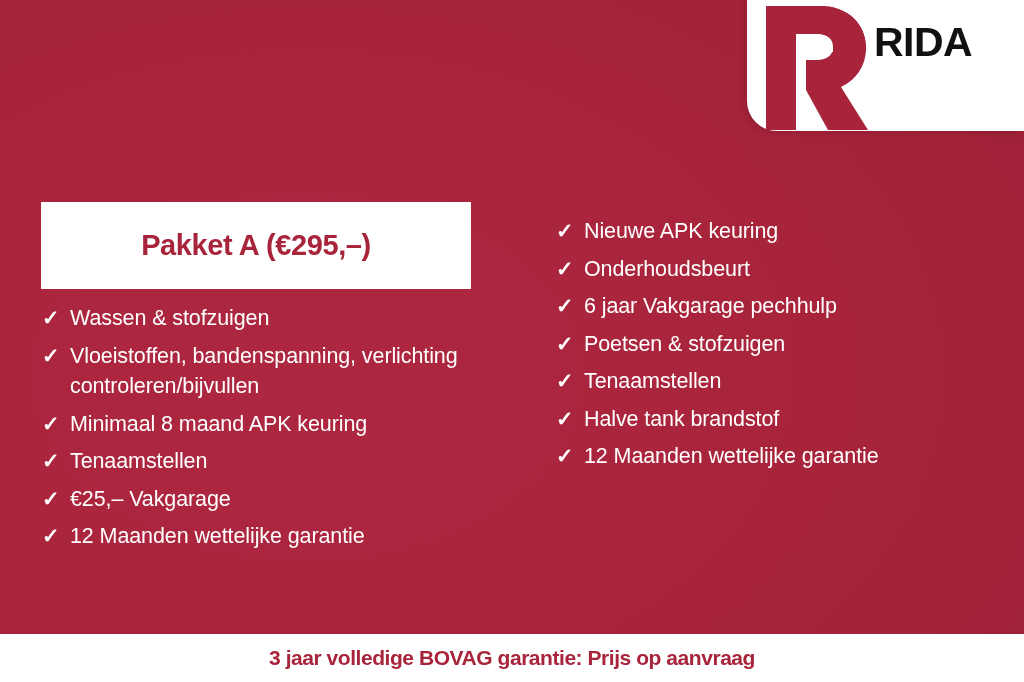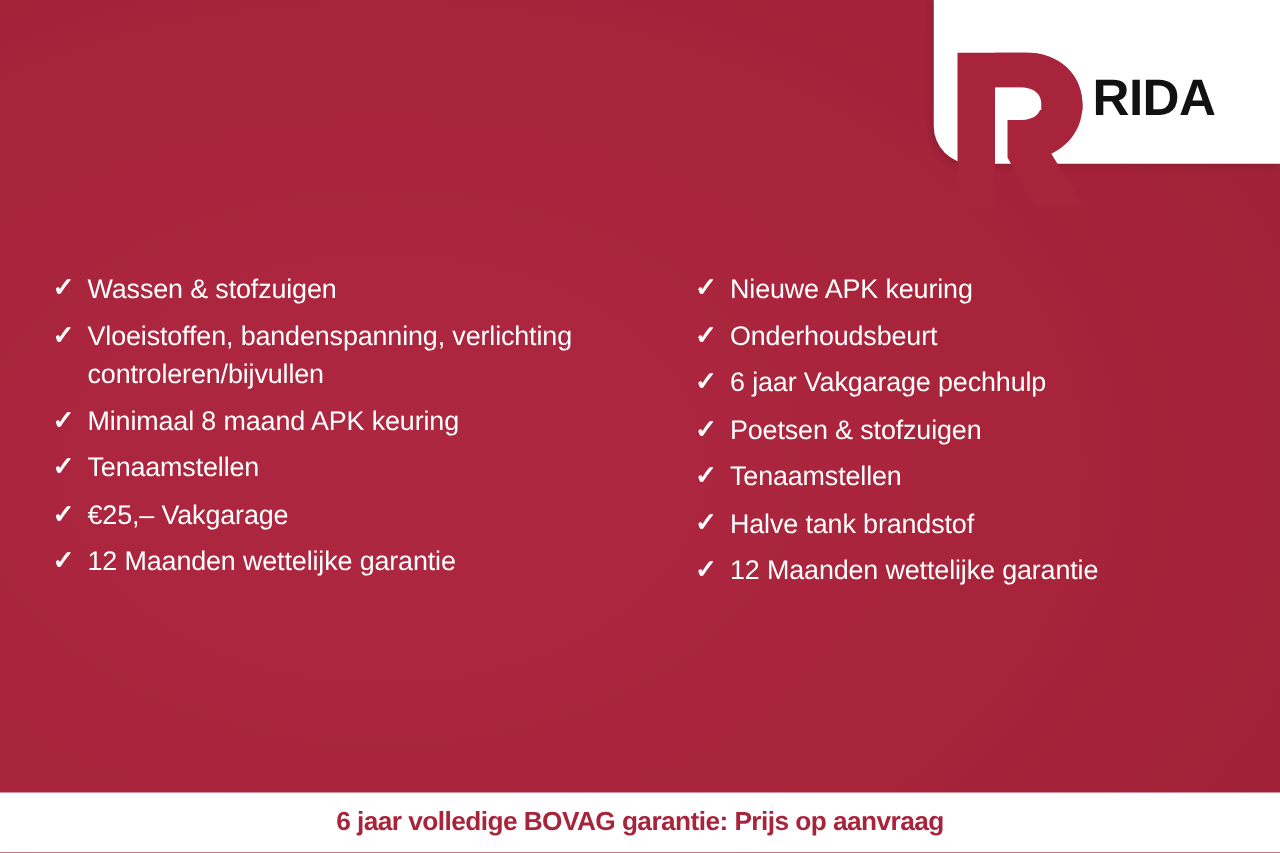--- a/index.html
+++ b/index.html
@@ -58,21 +58,20 @@
     border-bottom-left-radius: 30px;
     box-shadow: -2px 2px 6px rgba(0,0,0,0.12);
   }
 
   .logo-inner {
     position: absolute;
     left: 0;
     top: 0;
     width: 277px;
     height: 131px;
-    margin-top: 36px;
   }
 
   .logo-mark {
     position: absolute;
     left: 15px;
     top: 6px;
     width: 108px;
     height: 124px;
   }
 
@@ -203,20 +202,23 @@
         <div class="logo-words">
           <div class="logo-rida">RIDA</div>
         </div>
       </div>
     </div>
   </div>
 
   <div class="columns">
 
     <div class="package pkg-a">
+      <div class="pkg-head">
+        <div class="pkg-title">Pakket A (€295,–)</div>
+      </div>
       <ul class="pkg-list">
         <li class="pkg-item">
           <span class="check-icon">✓</span>
           <span class="item-text">Wassen &amp; stofzuigen</span>
         </li>
         <li class="pkg-item">
           <span class="check-icon">✓</span>
           <span class="item-text">Vloeistoffen, bandenspanning, verlichting controleren/bijvullen</span>
         </li>
         <li class="pkg-item">
@@ -267,16 +269,16 @@
         <li class="pkg-item">
           <span class="check-icon">✓</span>
           <span class="item-text">12 Maanden wettelijke garantie</span>
         </li>
       </ul>
     </div>
 
   </div>
 
   <div class="footer">
-    <div class="footer-text">6 jaar volledige BOVAG garantie: Prijs op aanvraag</div>
+    <div class="footer-text">3 jaar volledige BOVAG garantie: Prijs op aanvraag</div>
   </div>
 
 </div>
 
 </body></html>

